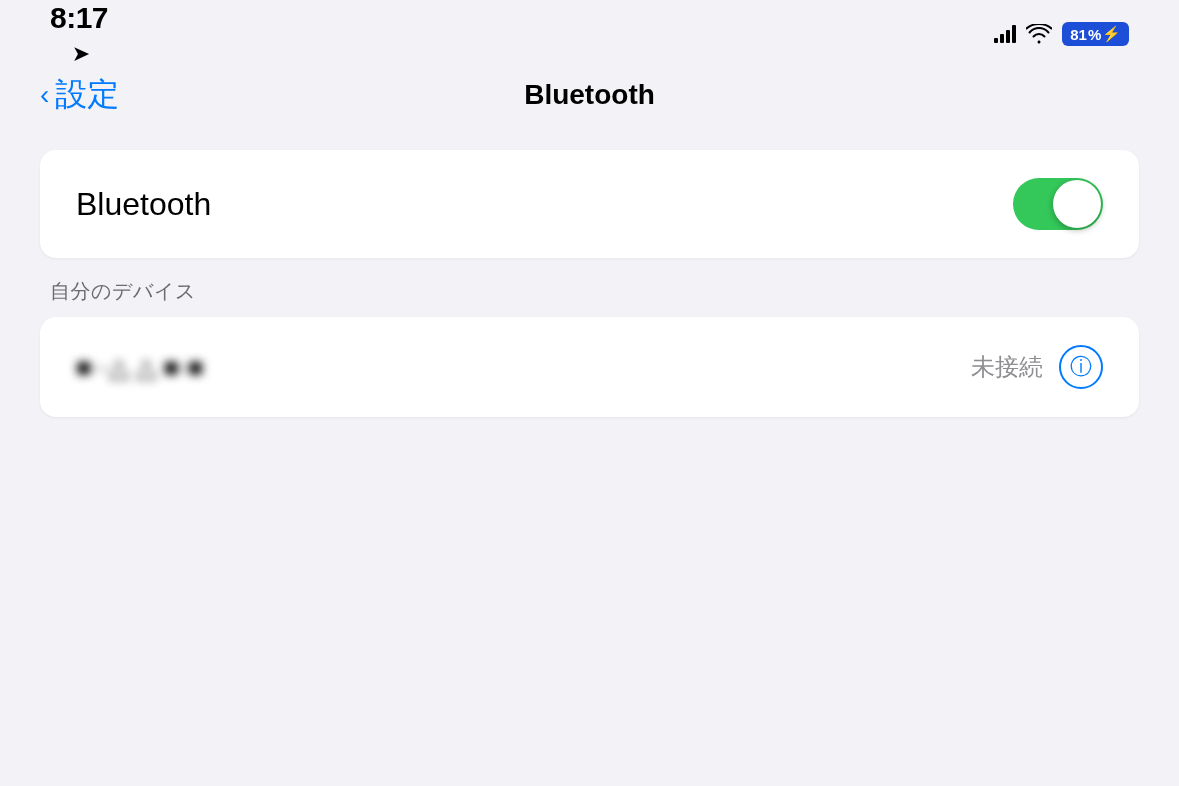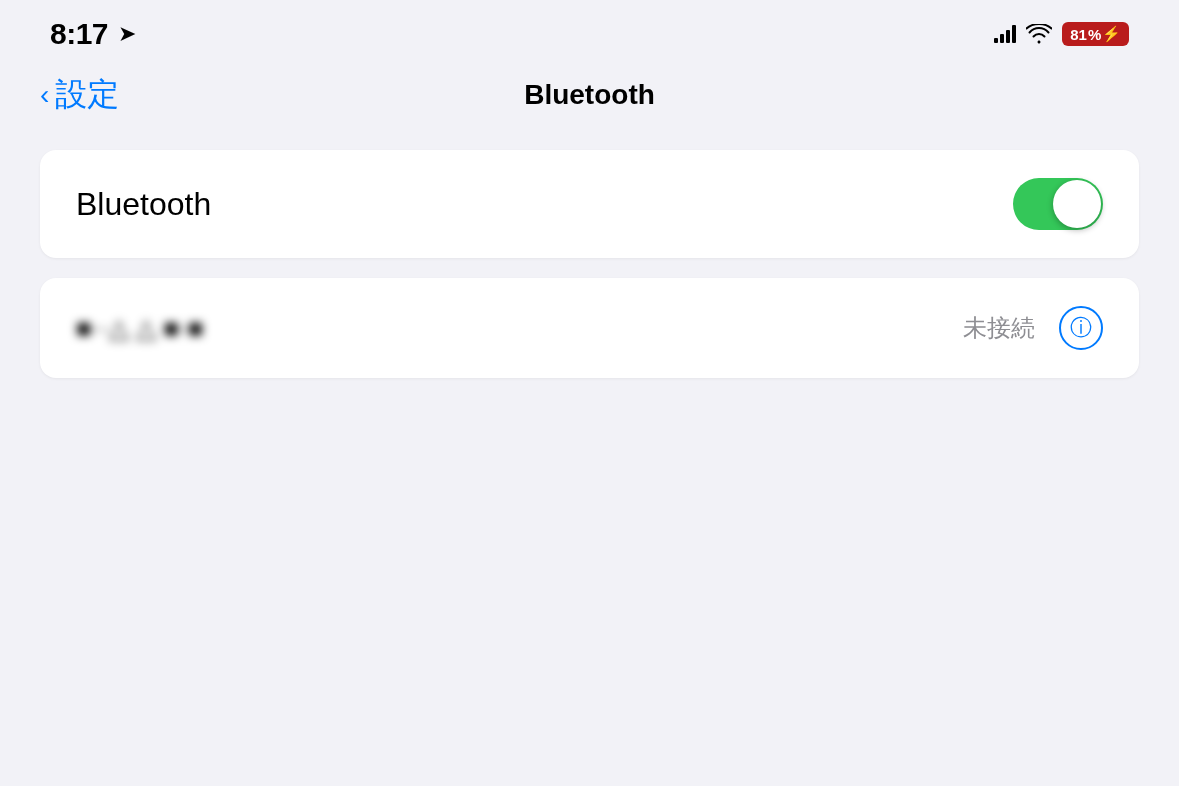--- a/index.html
+++ b/index.html
@@ -33,21 +33,21 @@
       letter-spacing: -0.5px;
     }
 
     .status-icons {
       display: flex;
       align-items: center;
       gap: 10px;
     }
 
     .battery-badge {
-      background: #b91c1c;
+      background: #1d4ed8;
       color: #fff;
       font-size: 15px;
       font-weight: 700;
       padding: 3px 8px;
       border-radius: 6px;
       display: flex;
       align-items: center;
       gap: 1px;
     }
 
@@ -169,21 +169,21 @@
       font-weight: 400;
       color: #000;
       
       filter: blur(5px);
       user-select: none;
     }
 
     .device-right {
       display: flex;
       align-items: center;
-      gap: 24px;
+      gap: 16px;
     }
 
     .device-status {
       font-size: 24px;
       color: #8e8e93;
     }
 
     .info-button {
       width: 44px;
       height: 44px;
@@ -220,21 +220,21 @@
     .location-arrow {
       font-size: 22px;
       color: #000;
       margin-left: 4px;
     }
   </style>
 </head>
 <body>
 
 <div class="status-bar">
-  <div style="display:flex; align-items:center; gap:6px;">
+  <div style="display:flex; align-items:center; gap:6px;flex-direction:column;">
     <span class="status-time">8:17</span>
     <span class="location-arrow">➤</span>
   </div>
   <div class="status-icons">
     <div class="signal-container">
       <div class="sb1"></div>
       <div class="sb2"></div>
       <div class="sb3"></div>
       <div class="sb4"></div>
     </div>
@@ -263,20 +263,21 @@
 <div class="main-content">
 
   <div class="toggle-card">
     <span class="toggle-label">Bluetooth</span>
     <div class="toggle-switch">
       <div class="toggle-knob"></div>
     </div>
   </div>
 
 
+  <div class="section-header">自分のデバイス</div>
 
   <div class="device-card">
     <span class="device-name">■··△ △ ■·■</span>
     <div class="device-right">
       <span class="device-status">未接続</span>
       <div class="info-button">ⓘ</div>
     </div>
   </div>
 
 </div>

